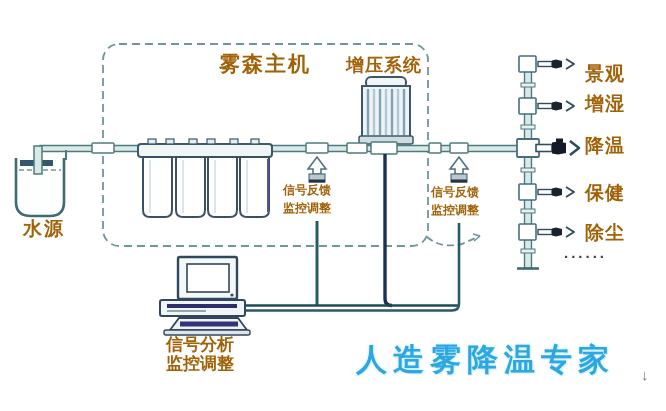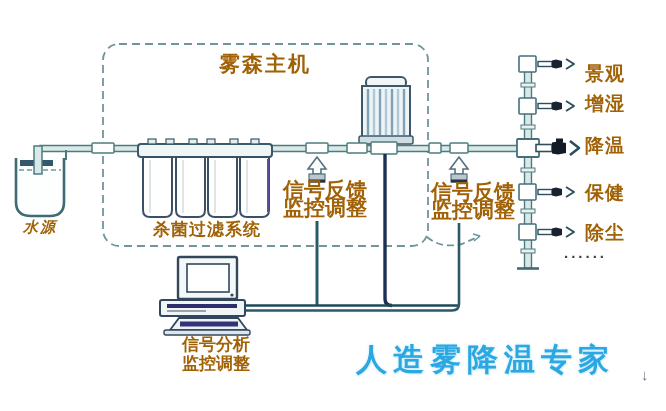--- a/index.html
+++ b/index.html
@@ -8,25 +8,25 @@
     font-family:"Liberation Sans",sans-serif;
   }
   .layer{position:absolute;left:0;top:0;}
   .lbl{
     position:absolute;font-weight:bold;color:#a16207;white-space:nowrap;
     font-family:"Liberation Sans",sans-serif;line-height:1.05;
   }
   .lbl-main{left:219px;top:53px;font-size:21px;letter-spacing:2px;}
   .lbl-pressure{left:346px;top:56px;font-size:18px;letter-spacing:1px;}
   .lbl-filter{left:153px;top:221px;font-size:17px;letter-spacing:1px;}
-  .lbl-water{left:23px;top:219px;font-size:15px;letter-spacing:2px;font-style:italic;}
-  .lbl-feedback{width:82px;text-align:center;font-size:21px;line-height:18px;}
+  .lbl-water{left:23px;top:219px;font-size:19px;letter-spacing:2px;}
+  .lbl-feedback{width:82px;text-align:left;font-size:12px;line-height:18px;}
   .fb1{left:283px;top:181px;}
   .fb2{left:431px;top:183px;}
-  .lbl-analysis{left:166px;top:335px;width:84px;text-align:right;font-size:17px;line-height:19px;}
+  .lbl-analysis{left:166px;top:335px;width:84px;text-align:left;font-size:17px;line-height:19px;}
   .lbl-outlet{left:585px;font-size:19px;letter-spacing:1px;}
   .o0{top:64px;} .o1{top:94px;} .o2{top:136px;} .o3{top:183px;} .o4{top:223px;}
   .lbl-dots{left:564px;top:245px;font-size:15px;letter-spacing:3px;color:#3A4450;}
   .watermark{
     position:absolute;left:356px;top:339px;font-size:31px;font-weight:bold;
     letter-spacing:6px;color:#2BA7E2;font-family:"Liberation Serif",serif;
     text-shadow:0 0 3px rgba(190,230,250,0.95), 1px 1px 0 rgba(220,242,252,0.9);
     white-space:nowrap;
   }
   .scroll-hint{position:absolute;left:641px;top:366px;font-size:15px;color:#6D7C88;font-weight:bold;}
@@ -160,21 +160,21 @@
       <path d="M 566,187 L 574,192 L 566,197" stroke="#2E4E5E" stroke-width="2" fill="none" stroke-linejoin="round"></path>
     </g>
     <g>
       <rect x="538" y="229.5" width="14" height="5" fill="#FFFFFF" stroke="#2E4E5E" stroke-width="1.4"></rect>
       <polygon points="552,228.5 556,227.5 562,229 562,235 556,236.5 552,235.5" fill="#1A2430"></polygon>
       <path d="M 566,227 L 574,232 L 566,237" stroke="#2E4E5E" stroke-width="2" fill="none" stroke-linejoin="round"></path>
     </g>
   </svg>
 
   <div class="lbl lbl-main">雾森主机</div>
-  <div class="lbl lbl-filter">杀菌过滤系统</div>
+  <div class="lbl lbl-pressure">增压系统</div>
   <div class="lbl lbl-water">水源</div>
 
   <div class="lbl lbl-feedback fb1">
     <div>信号反馈</div>
     <div>监控调整</div>
   </div>
   <div class="lbl lbl-feedback fb2">
     <div>信号反馈</div>
     <div>监控调整</div>
   </div>

